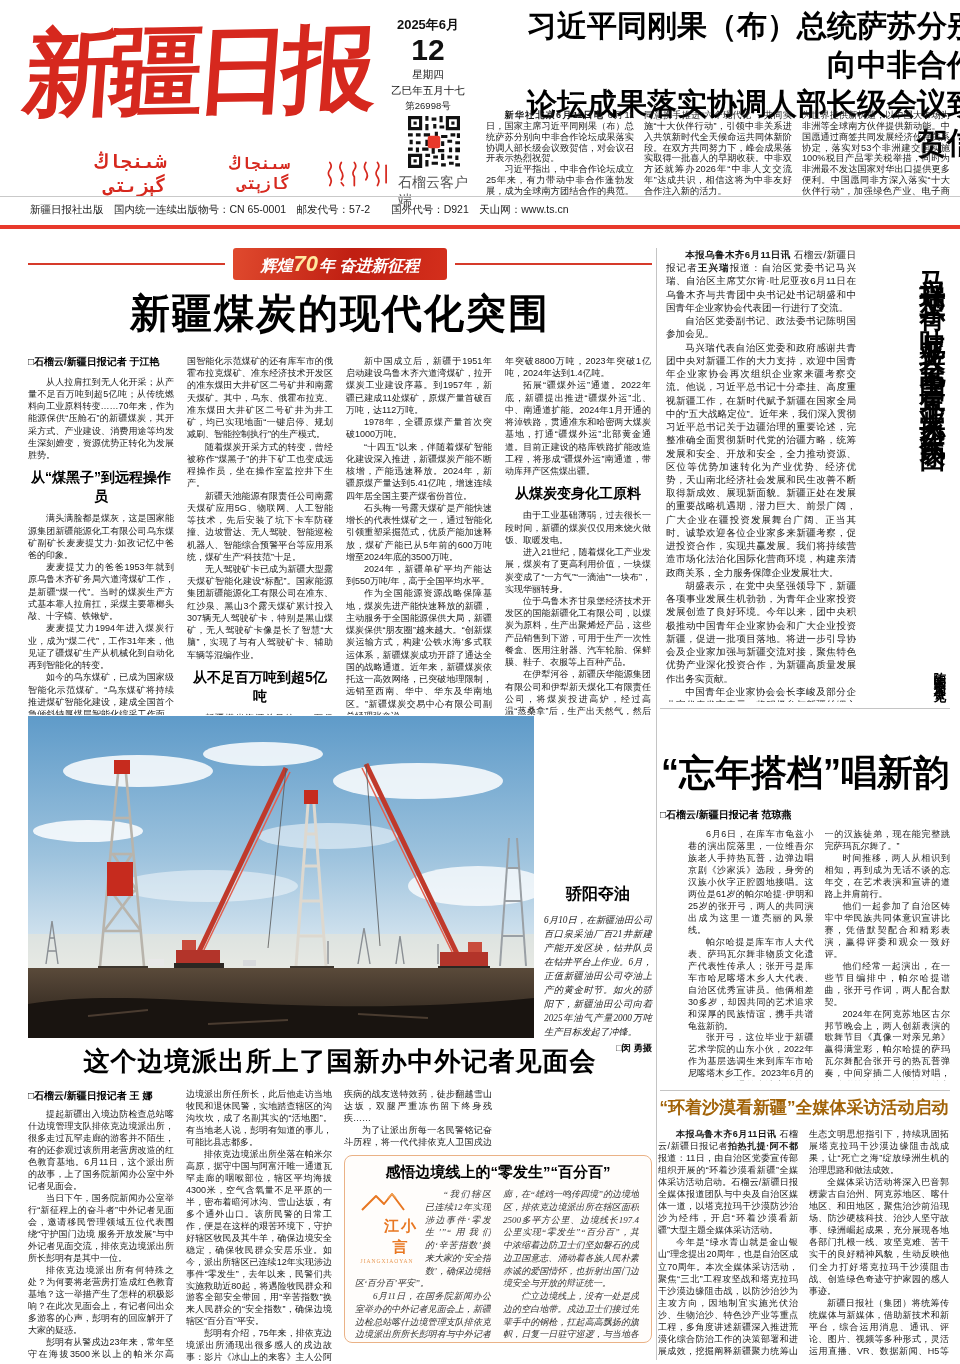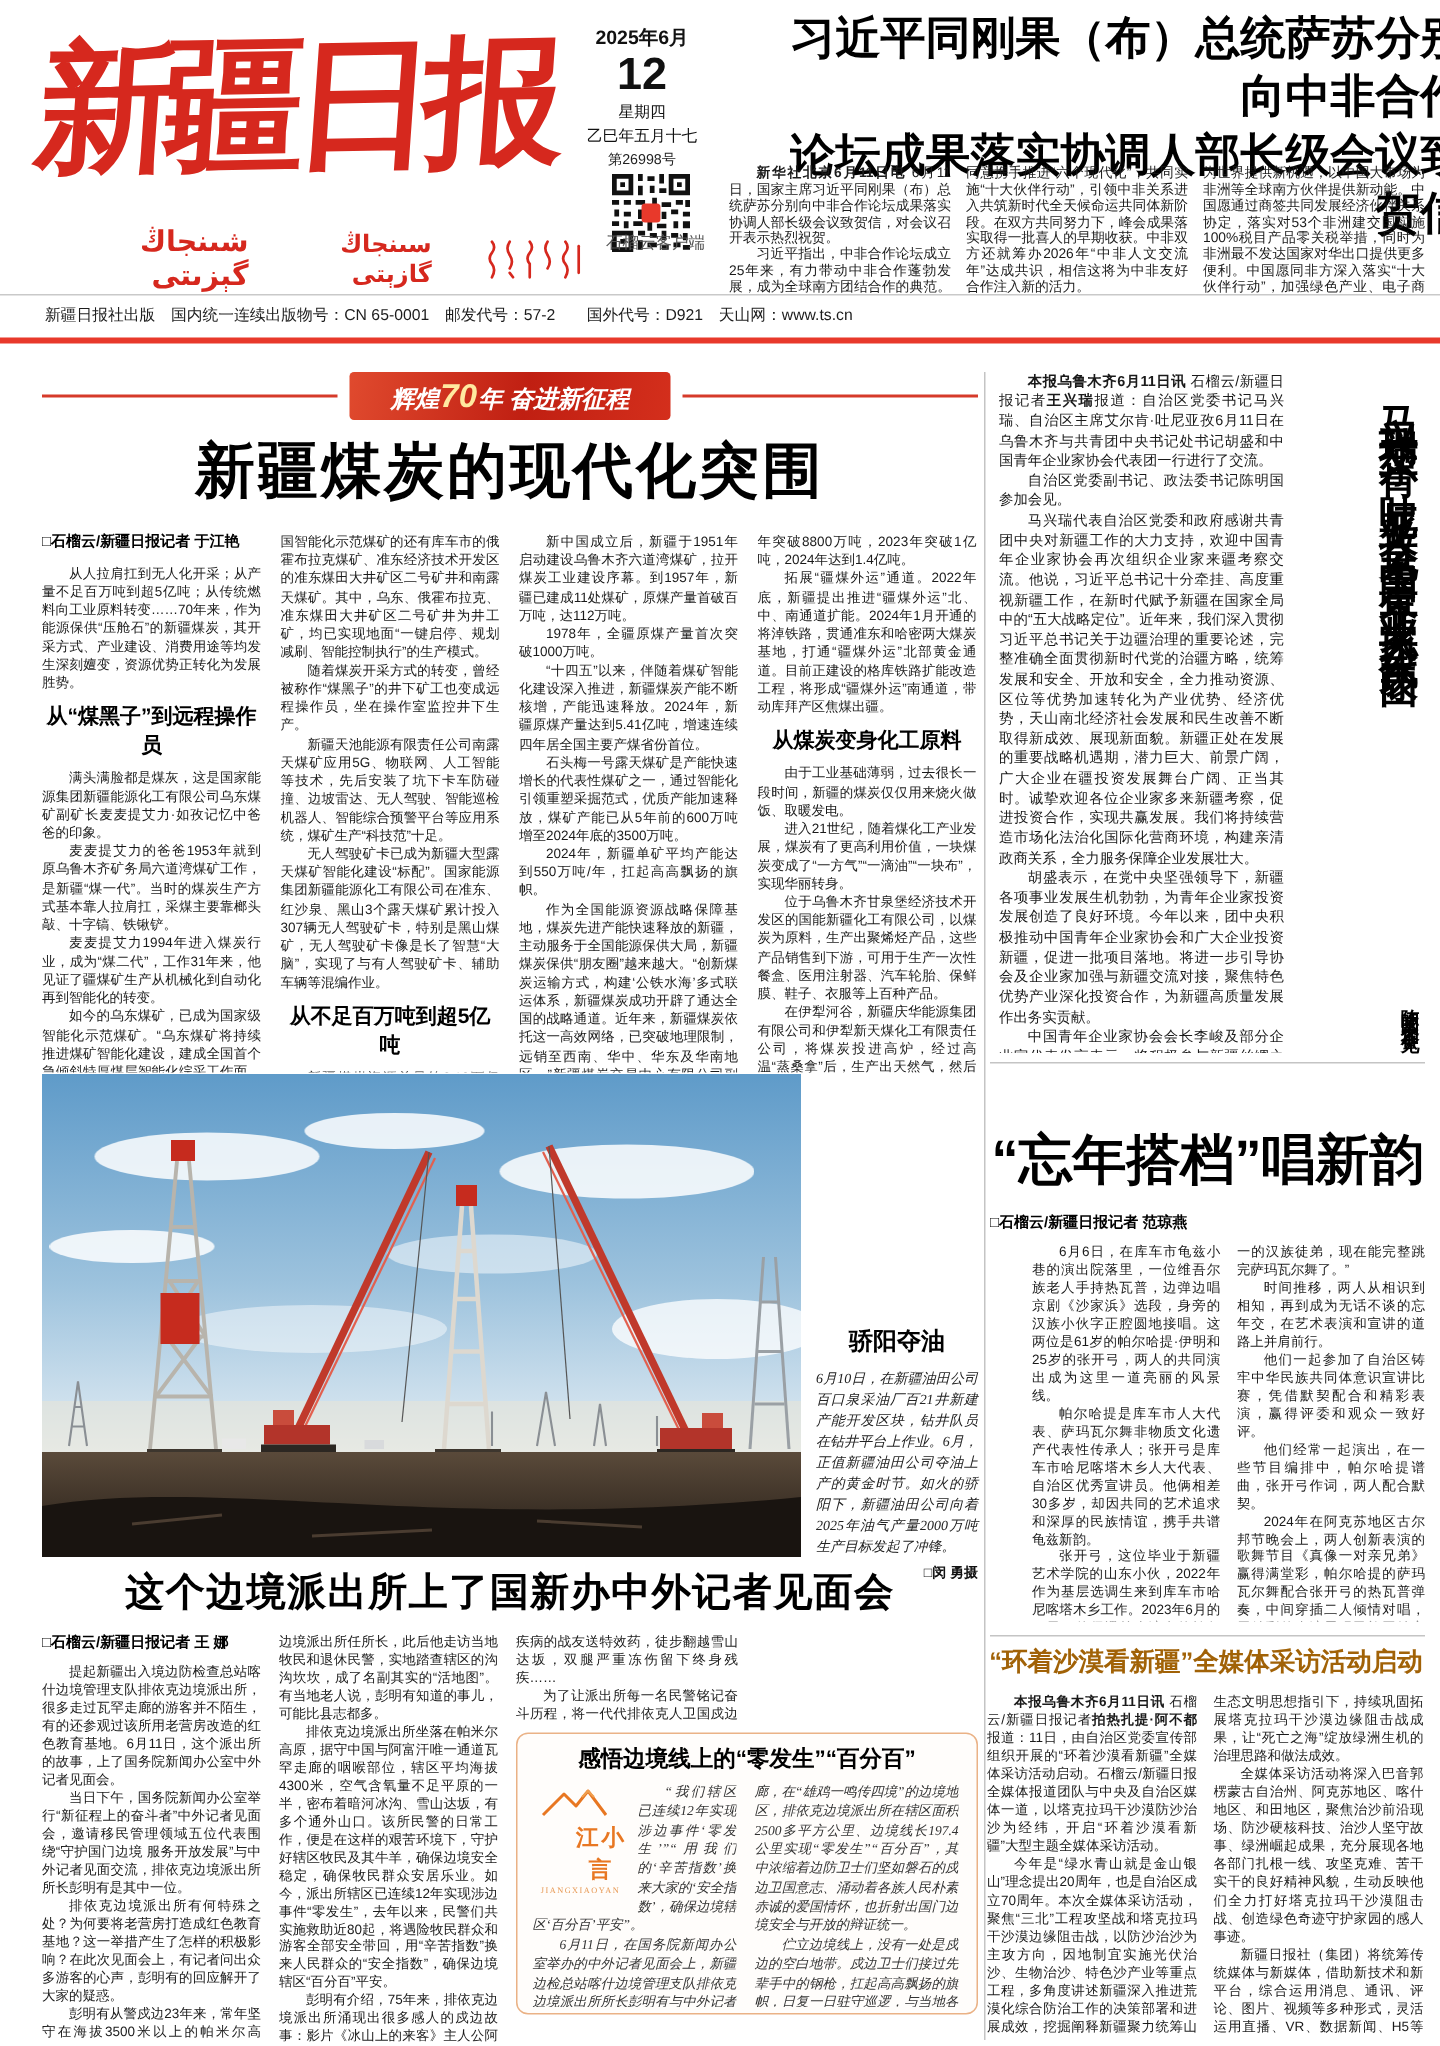--- a/index.html
+++ b/index.html
@@ -5,30 +5,30 @@
   html,body{margin:0;padding:0;background:#ffffff;}
   #page{position:relative;width:960px;height:1364px;background:#fff;overflow:hidden;
         font-family:"Liberation Sans","DejaVu Sans",sans-serif;color:#151515;}
   [data-name]{box-sizing:border-box;}
   
   #masthead-title{position:absolute;left:24px;top:10px;width:360px;height:132px;
     font-family:"Liberation Serif","DejaVu Serif",serif;font-weight:900;color:#d6281e;
     font-size:94px;line-height:1.3;letter-spacing:-8px;transform:skewX(-5deg) rotate(-1deg);
     white-space:nowrap;}
   #minority-scripts{position:absolute;left:60px;top:150px;width:330px;display:flex;
-    align-items:center;gap:34px;color:#d6281e;font-weight:bold;}
+    align-items:center;gap:34px;color:#d6281e;font-weight:bold;font-family:Liberation Mono, monospace;}
   .mscript{font-size:19px;direction:rtl;}
   #dateblock{position:absolute;left:388px;top:16px;width:80px;text-align:center;color:#111;}
   #dateblock .ym{font-size:13px;font-weight:bold;}
   #dateblock .day{font-size:30px;font-weight:900;line-height:1.05;}
   #dateblock .row{font-size:10.5px;margin-top:2px;}
   #dateblock .row.small{font-size:9.5px;color:#222;}
   #qr{position:absolute;left:408px;top:116px;width:52px;height:52px;}
-  #qr-label{position:absolute;left:398px;top:154px;width:72px;text-align:right;
-    font-size:11px;color:#555;}
+  #qr-label{position:absolute;left:398px;top:174px;width:72px;text-align:left;
+    font-size:14px;color:#555;}
   #lead-headline{position:absolute;left:513px;top:6px;width:464px;text-align:right;
     font-weight:900;font-size:30px;line-height:1.3;letter-spacing:0;color:#000;}
   #lead-cols{position:absolute;left:486px;top:110px;width:464px;height:86px;
     display:flex;gap:10px;}
   #lead-cols .col{width:148px;height:86px;font-size:9.2px;line-height:1.18;}
   #pub-rule{position:absolute;left:0;top:196px;width:960px;height:1px;background:#c9c9c9;}
   #publisher{position:absolute;left:30px;top:203px;width:900px;font-size:10.5px;color:#1c1c1c;}
   #red-rule{position:absolute;left:0;top:225px;width:960px;height:4px;background:#e8392b;}
   
   .col{overflow:hidden;text-align:justify;color:#1a1a1a;}
@@ -189,21 +189,21 @@
           <p data-name="paragraph">新疆天池能源有限责任公司南露天煤矿应用5G、物联网、人工智能等技术，先后安装了坑下卡车防碰撞、边坡雷达、无人驾驶、智能巡检机器人、智能综合预警平台等应用系统，煤矿生产“科技范”十足。</p>
           <p data-name="paragraph">无人驾驶矿卡已成为新疆大型露天煤矿智能化建设“标配”。国家能源集团新疆能源化工有限公司在准东、红沙泉、黑山3个露天煤矿累计投入307辆无人驾驶矿卡，特别是黑山煤矿，无人驾驶矿卡像是长了智慧“大脑”，实现了与有人驾驶矿卡、辅助车辆等混编作业。</p>
           <div class="subhead" data-name="column-subhead">从不足百万吨到超5亿吨</div>
           <p data-name="paragraph">新疆煤炭资源总量约2.19万亿吨，占全国煤炭资源总量的40.6%，位居全国第一。</p>
         </div>
       <div class="col" data-name="coal-column-3">
           <p data-name="paragraph">新中国成立后，新疆于1951年启动建设乌鲁木齐六道湾煤矿，拉开煤炭工业建设序幕。到1957年，新疆已建成11处煤矿，原煤产量首破百万吨，达112万吨。</p>
           <p data-name="paragraph">1978年，全疆原煤产量首次突破1000万吨。</p>
           <p data-name="paragraph">“十四五”以来，伴随着煤矿智能化建设深入推进，新疆煤炭产能不断核增，产能迅速释放。2024年，新疆原煤产量达到5.41亿吨，增速连续四年居全国主要产煤省份首位。</p>
           <p data-name="paragraph">石头梅一号露天煤矿是产能快速增长的代表性煤矿之一，通过智能化引领重塑采掘范式，优质产能加速释放，煤矿产能已从5年前的600万吨增至2024年底的3500万吨。</p>
-          <p data-name="paragraph">2024年，新疆单矿平均产能达到550万吨/年，扛起高高飘扬的旗帜。</p>
+          <p data-name="paragraph">2024年，新疆单矿平均产能达到550万吨/年，高于全国平均水平。</p>
           <p data-name="paragraph">作为全国能源资源战略保障基地，煤炭先进产能快速释放的新疆，主动服务于全国能源保供大局，新疆煤炭保供“朋友圈”越来越大。“创新煤炭运输方式，构建‘公铁水海’多式联运体系，新疆煤炭成功开辟了通达全国的战略通道。近年来，新疆煤炭依托这一高效网络，已突破地理限制，远销至西南、华中、华东及华南地区。”新疆煤炭交易中心有限公司副总经理张奎说。</p>
         </div>
       <div class="col" data-name="coal-column-4">
           <p class="noindent" data-name="paragraph">年突破8800万吨，2023年突破1亿吨，2024年达到1.4亿吨。</p>
           <p data-name="paragraph">拓展“疆煤外运”通道。2022年底，新疆提出推进“疆煤外运”北、中、南通道扩能。2024年1月开通的将淖铁路，贯通准东和哈密两大煤炭基地，打通“疆煤外运”北部黄金通道。目前正建设的格库铁路扩能改造工程，将形成“疆煤外运”南通道，带动库拜产区焦煤出疆。</p>
           <div class="subhead" data-name="column-subhead">从煤炭变身化工原料</div>
           <p data-name="paragraph">由于工业基础薄弱，过去很长一段时间，新疆的煤炭仅仅用来烧火做饭、取暖发电。</p>
           <p data-name="paragraph">进入21世纪，随着煤化工产业发展，煤炭有了更高利用价值，一块煤炭变成了“一方气”“一滴油”“一块布”，实现华丽转身。</p>
           <p data-name="paragraph">位于乌鲁木齐甘泉堡经济技术开发区的国能新疆化工有限公司，以煤炭为原料，生产出聚烯烃产品，这些产品销售到下游，可用于生产一次性餐盒、医用注射器、汽车轮胎、保鲜膜、鞋子、衣服等上百种产品。</p>
           <p data-name="paragraph">在伊犁河谷，新疆庆华能源集团有限公司和伊犁新天煤化工有限责任公司，将煤炭投进高炉，经过高温“蒸桑拿”后，生产出天然气，然后通过西气东输管道系统销售到浙江、河南等省区市。</p>

